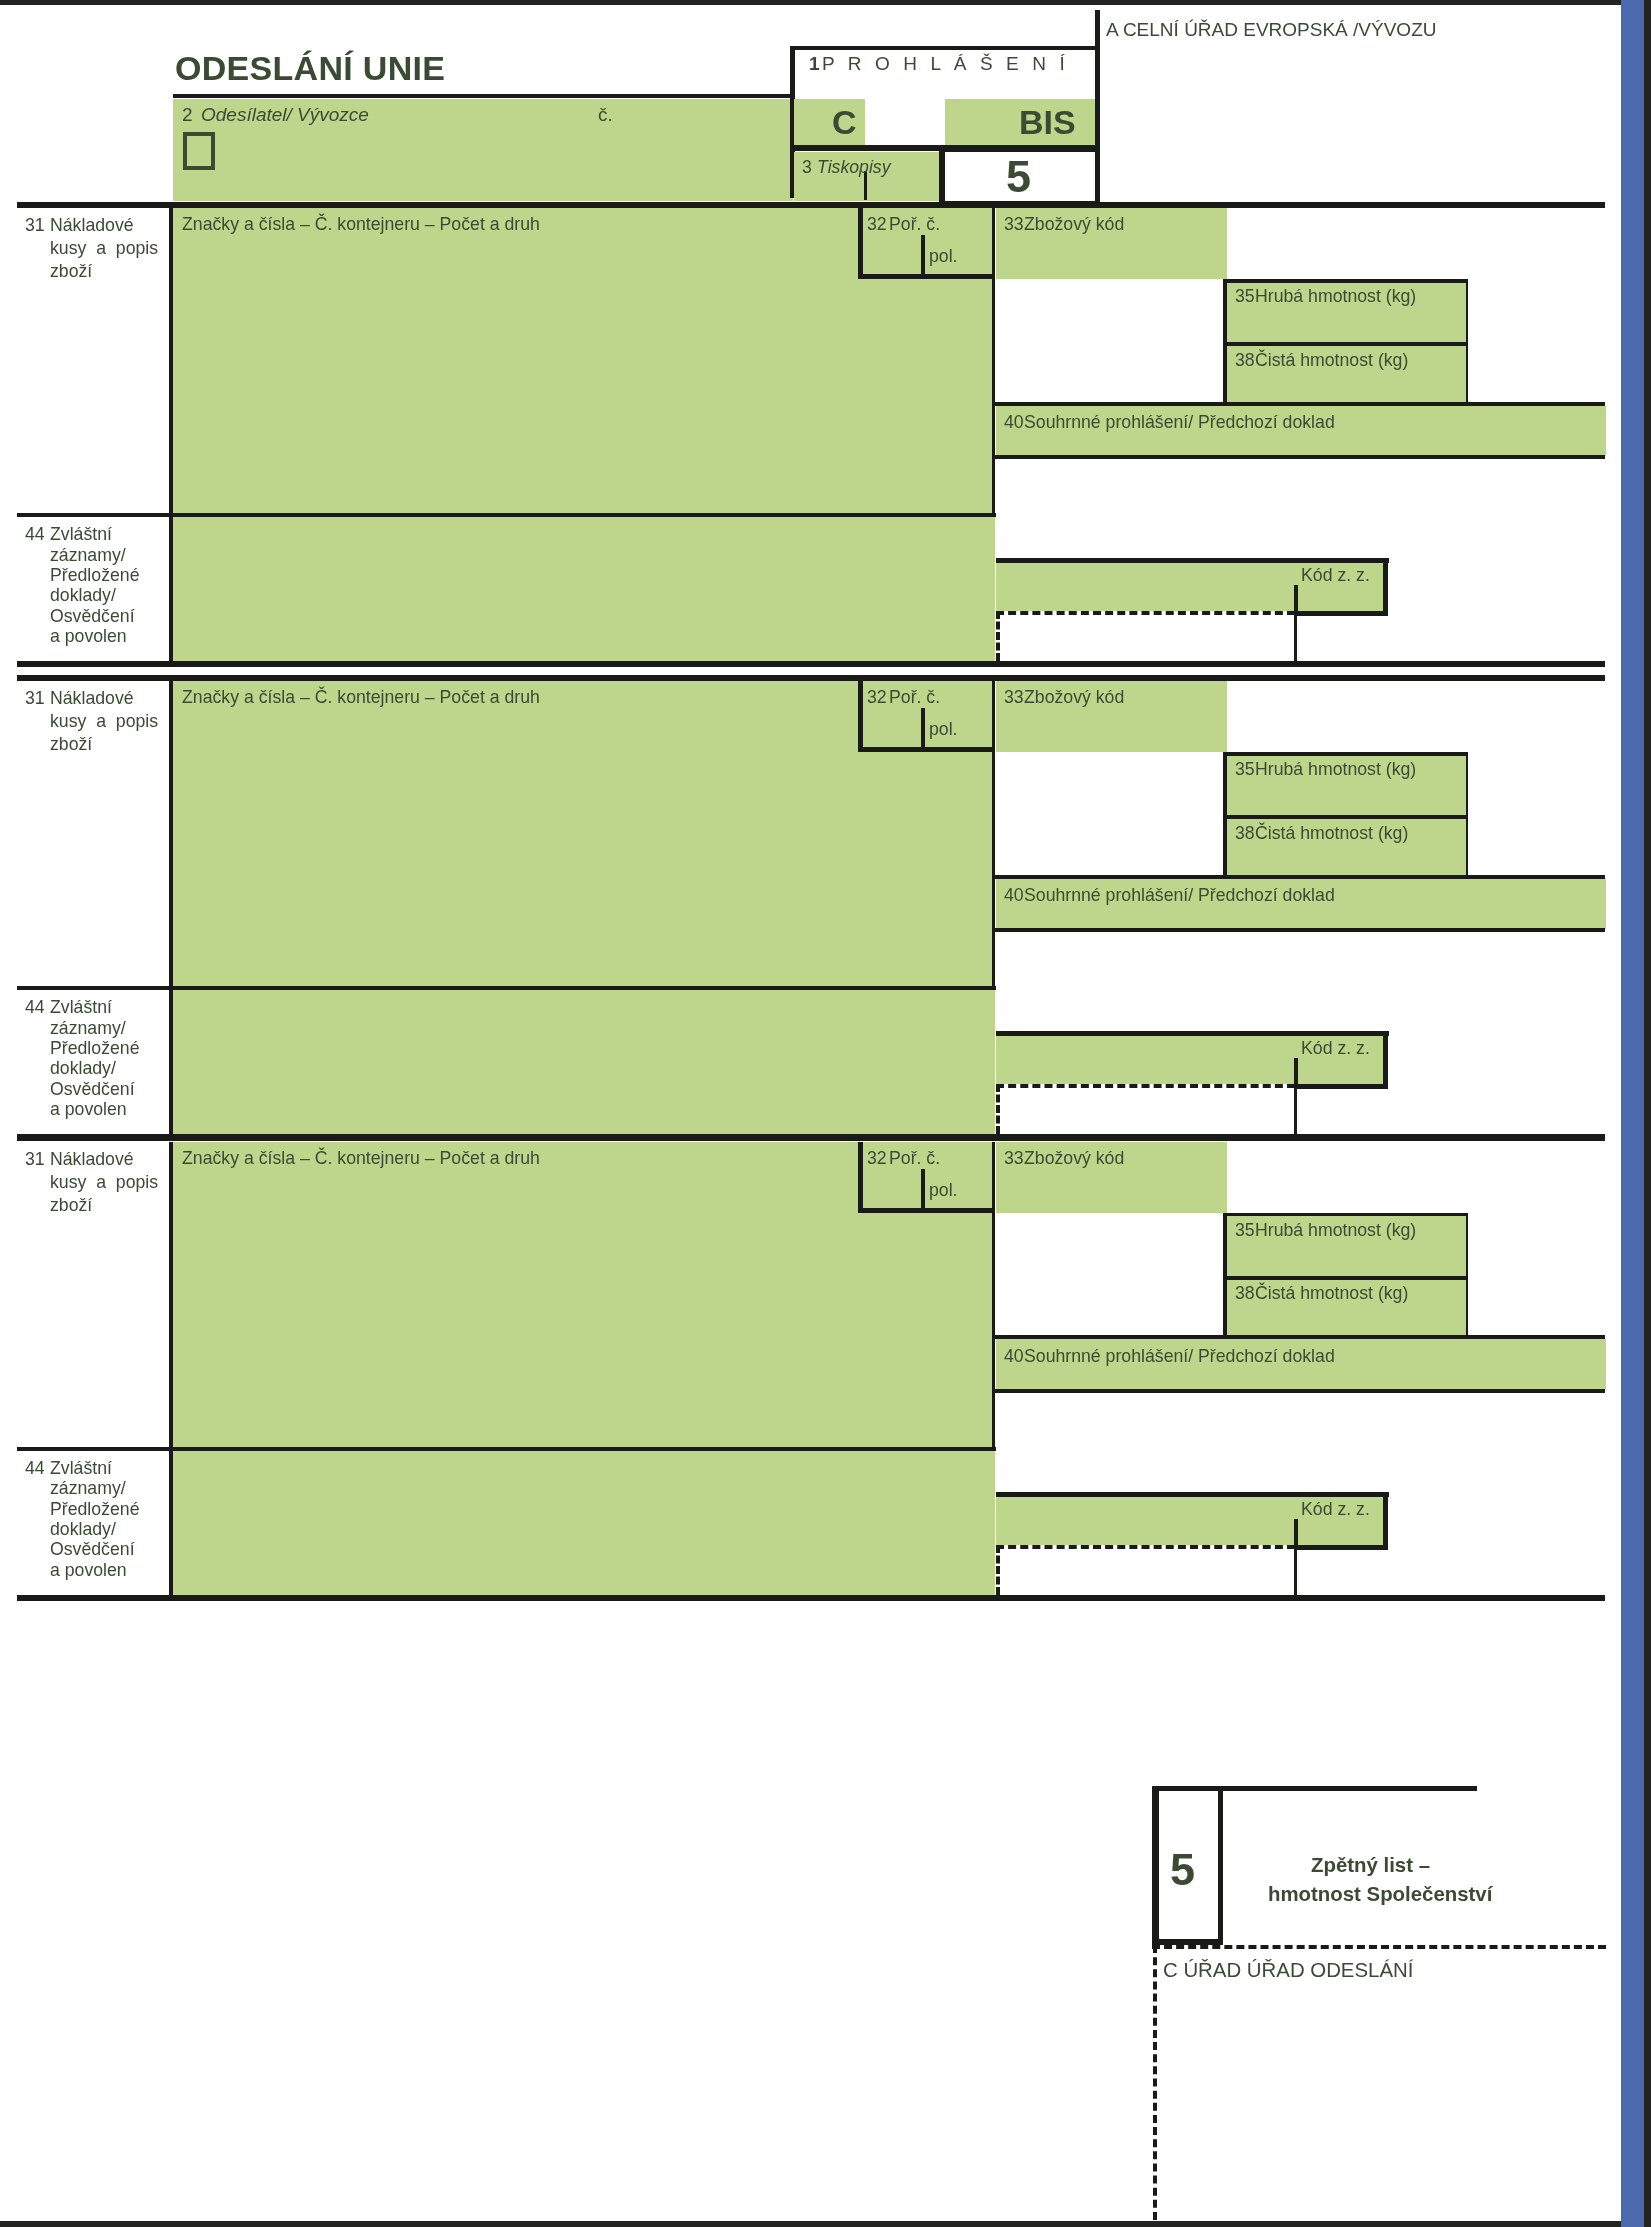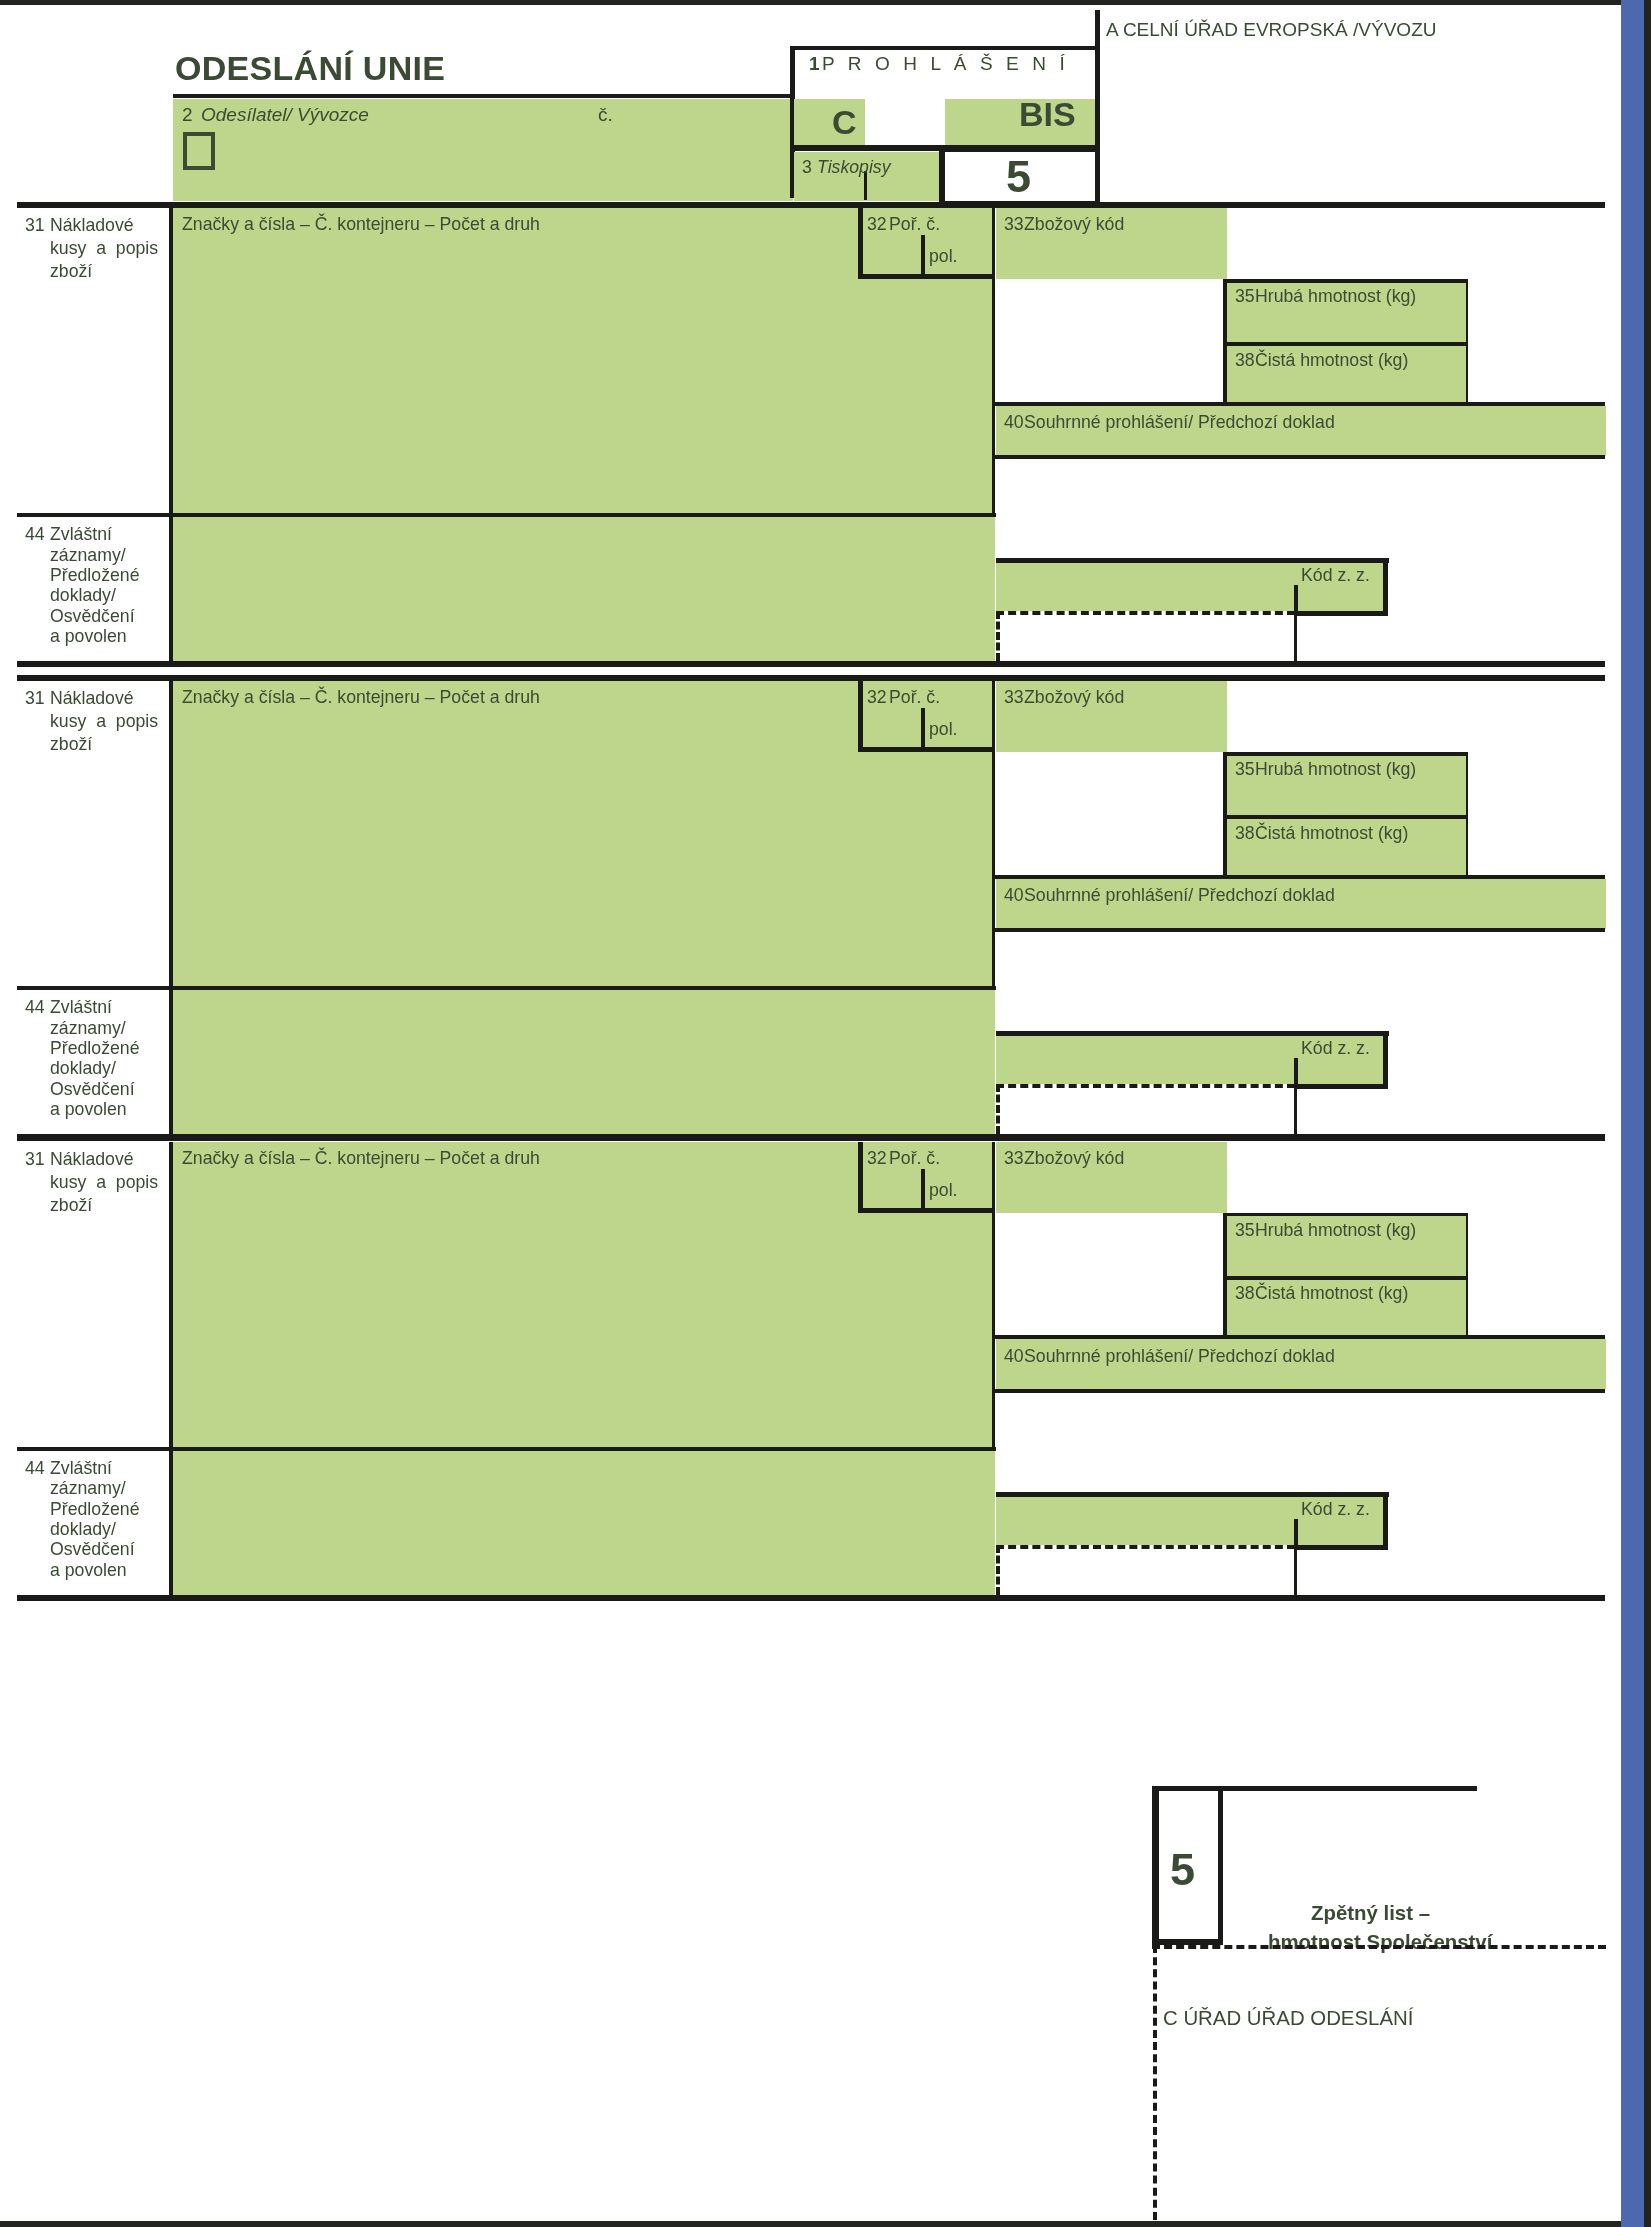--- a/index.html
+++ b/index.html
@@ -25,21 +25,21 @@
   .blk  { background: #1a1a18; }
   .lbl {
     position: absolute;
     color: #3a4a33;
     font-family: "Liberation Sans", sans-serif;
     white-space: pre;
     line-height: 1.05;
   }
   .f26 { font-size: 17.7px; }
   .f28 { font-size: 19px; }
-  .f30 { font-size: 20.4px; margin-top: 48px; }
+  .f30 { font-size: 20.4px; }
   
   #bluestrip {
     position: absolute;
     top: 0; left: 1621px;
     width: 23px; height: 2227px;
     background: #4a69ae;
   }
   #darkedge {
     position: absolute;
     top: 0; left: 1644px;
@@ -123,21 +123,21 @@
 
   <div class="abs blk" style="left:790px; top:46px; width:310px; height:4.1px;"></div>
   <div class="abs blk" style="left:790px; top:46px; width:4.8px; height:152px;"></div>
   <div class="abs blk" style="left:1095px; top:46px; width:4.8px; height:152px;"></div>
   <span class="lbl f28 spaced bold" style="left:809px; top:54px;">1</span>
   <span class="lbl f28 spaced" style="left:822px; top:54px;">P R O H L Á Š E N Í</span>
 
   <div class="abs grn" style="left:794px; top:99px; width:71px; height:46px;"></div>
   <div class="abs grn" style="left:945px; top:99px; width:150px; height:46px;"></div>
   <span class="midnum" style="left:832px; top:105px;">C</span>
-  <span class="midnum" style="left:1019px; top:97px;">BIS</span>
+  <span class="midnum" style="left:1019px; top:105px;">BIS</span>
   <div class="abs blk" style="left:790px; top:145px; width:310px; height:6.1px;"></div>
 
   <div class="abs grn" style="left:794px; top:152px; width:145px; height:49px;"></div>
   <div class="abs blk" style="left:864px; top:171px; width:2.7px; height:29px;"></div>
   <span class="lbl f26" style="left:802px; top:158px;">3</span>
   <span class="lbl f26" style="left:817px; top:158px;font-style:italic;">Tiskopisy</span>
   <div class="abs blk" style="left:939px; top:147px; width:160px; height:59px;"></div>
   <div class="abs wht" style="left:945px; top:152px; width:150px; height:49px;"></div>
   <span class="bignum" style="left:1006px; top:154px;">5</span>
 

